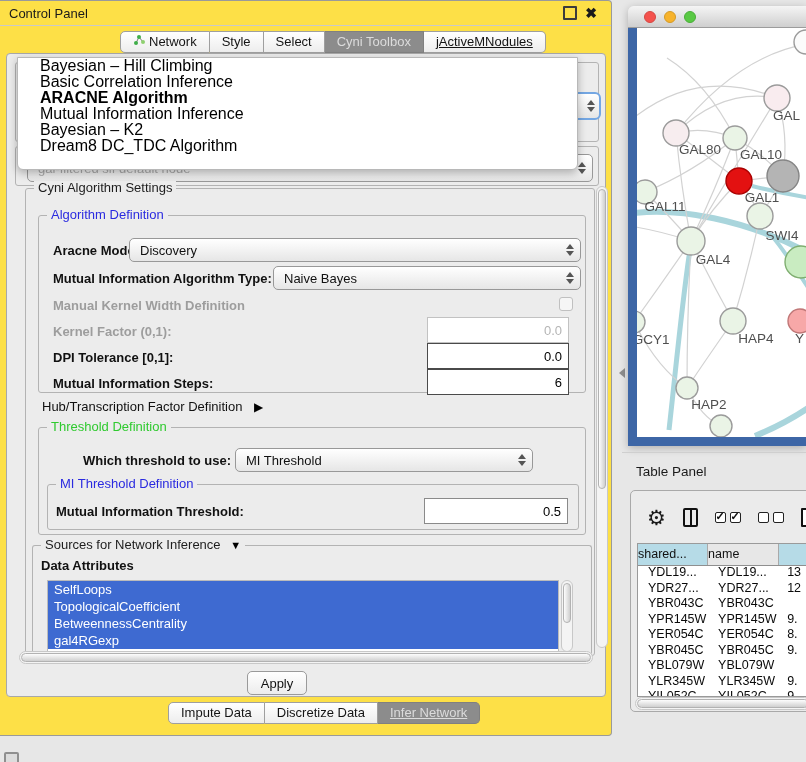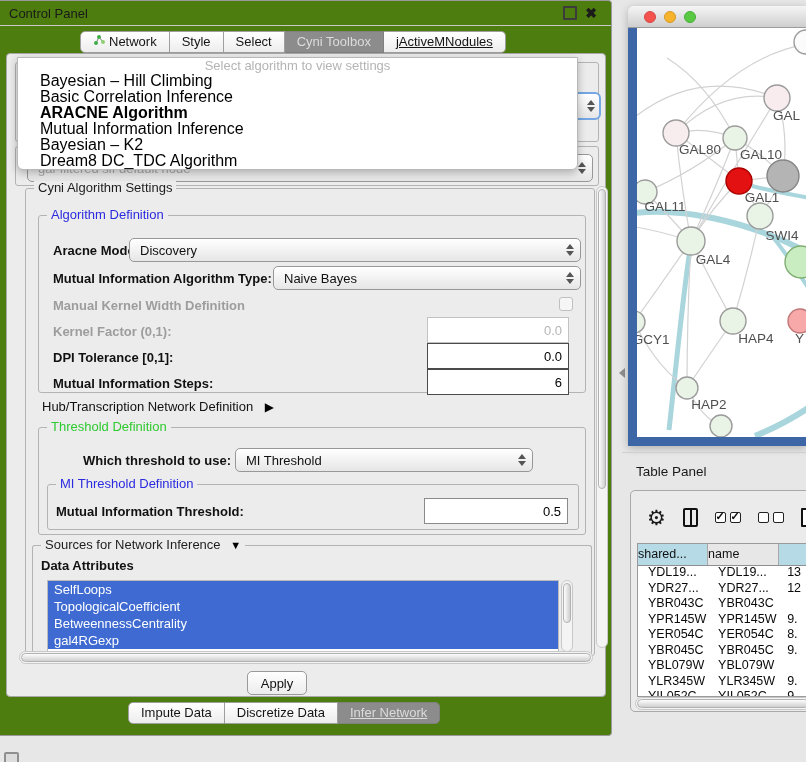--- a/index.html
+++ b/index.html
@@ -1,33 +1,33 @@
 <!DOCTYPE html>
 <html><head>
 <meta charset="utf-8">
 <style>
   html,body{margin:0;padding:0;}
   #page{position:relative;width:806px;height:762px;background:#e7e7e7;overflow:hidden;
         font-family:"Liberation Sans",sans-serif;color:#111;-webkit-font-smoothing:antialiased;}
   
-  #control-window{position:absolute;left:0;top:6;width:612px;height:736px;background:#4d7c0f;
+  #control-window{position:absolute;left:0;top:6;width:612px;height:736px;background:#fde047;
         border:1px solid #9a9a9a;border-left:none;border-radius:0 4px 4px 0;box-sizing:border-box;}
   .titlebar{position:absolute;left:0;top:0;right:0;height:24px;display:flex;align-items:center;
         border-bottom:1px solid #c9c9c9;}
   .titlebar .title{font-size:13px;color:#1a1a1a;padding-left:9px;}
   .win-icons{margin-left:auto;display:flex;align-items:center;gap:8px;padding-right:14px;}
   .float-icon{width:10px;height:10px;border:2px solid #3c3c3c;border-radius:1px;display:inline-block;}
   .close-icon{font-size:14px;font-weight:bold;color:#1a1a1a;line-height:14px;}
   
   .tabstrip{position:absolute;display:flex;}
   #top-tabs{left:80px;top:30px;height:22px;}
   #bottom-tabs{left:128px;top:701px;height:22px;border-radius:8px;}
   .tab{background:linear-gradient(#ffffff,#ededed);border:1px solid #9f9f9f;border-left:none;
         padding:0 12px;font-size:13px;color:#141414;height:20px;line-height:20px;display:flex;align-items:center;gap:4px;}
-  .tab:first-child{border-left:1px solid #9f9f9f;border-radius:5px 0 0 5px;}
+  .tab:first-child{border-left:1px solid #9f9f9f;border-radius:5px 0 0 5px;margin-left:40px;}
   .tab:last-child{border-radius:0 5px 5px 0;text-decoration:underline;}
   .tab.selected{background:#8c8c8c;color:#dcdcdc;border-color:#808080;}
   
   #content-box{position:absolute;left:6px;top:52px;width:600px;height:644px;background:#ececec;
         border:1px solid #a8a8a8;border-radius:4px;box-sizing:border-box;}
   .groupbox{position:absolute;border:1px solid #b3b3b3;border-radius:3px;box-sizing:border-box;}
   .gb-title{position:absolute;top:-8px;left:8px;background:#ececec;padding:0 4px;font-size:13px;
         color:#1d1d1d;white-space:nowrap;line-height:14px;}
   .gb-title.blue{color:#2a2ae0;}
   .gb-title.green{color:#2fca2f;}
@@ -198,21 +198,21 @@
             <span>0.0</span>
           </div>
 
           <span class="lbl" style="left:14px;top:160px;">Mutual Information Steps:</span>
           <div class="field" style="left:388px;top:153px;width:142px;height:22px;">
             <span>6</span>
           </div>
         </div>
 
         <span class="lbl" style="left:16px;top:210px;font-weight:normal;">
-          <span>Hub/Transcription Network Definition</span>
+          <span>Hub/Transcription Factor Definition</span>
           <span class="disclosure" style="margin-left:8px;">▶</span>
         </span>
 
         <div class="groupbox" style="left:12px;top:238px;width:548px;height:108px;">
           <span class="gb-title green">Threshold Definition</span>
 
           <span class="lbl" style="left:44px;top:25px;">Which threshold to use:</span>
           <div class="combo" style="left:196px;top:20px;width:298px;height:24px;">
             <span>MI Threshold</span>
             <span class="stepper"></span>
@@ -264,21 +264,20 @@
         <div class="tab">
           <span class="tab-label">Discretize Data</span>
         </div>
         <div class="tab selected">
           <span class="tab-label">Infer Network</span>
         </div>
       </div>
   </div>
 
   <div id="algo-popup">
-    <div id="popup-header">Select algorithm to view settings</div>
     <div id="popup-items">
         <div class="popup-item">Bayesian – Hill Climbing</div>
         <div class="popup-item">Basic Correlation Inference</div>
         <div class="popup-item selected">ARACNE Algorithm</div>
         <div class="popup-item">Mutual Information Inference</div>
         <div class="popup-item">Bayesian – K2</div>
         <div class="popup-item">Dream8 DC_TDC Algorithm</div>
       </div>
   </div>
 

